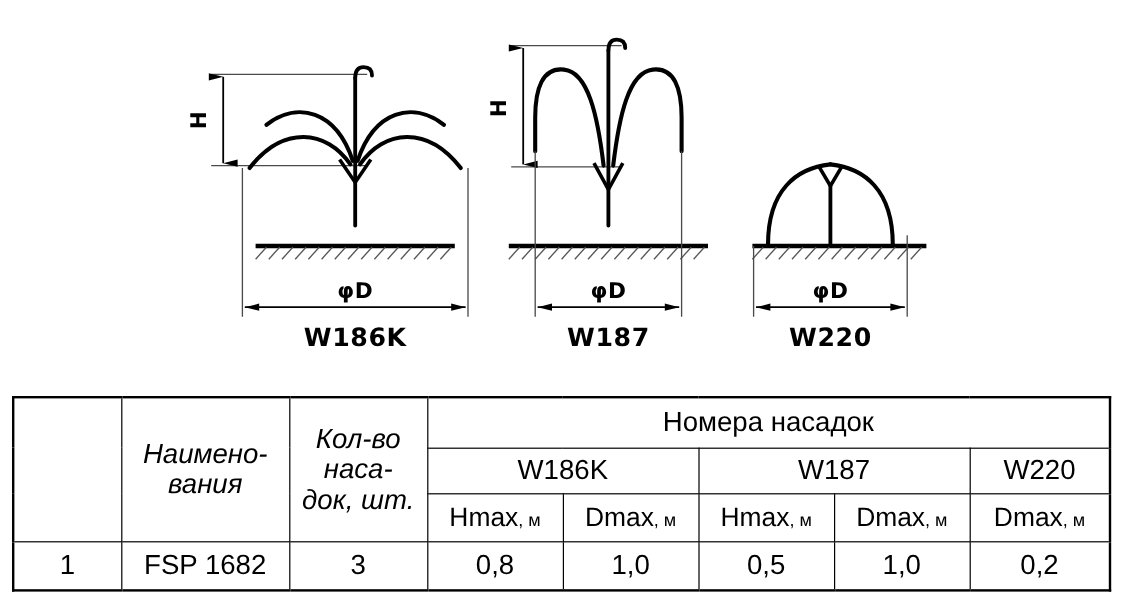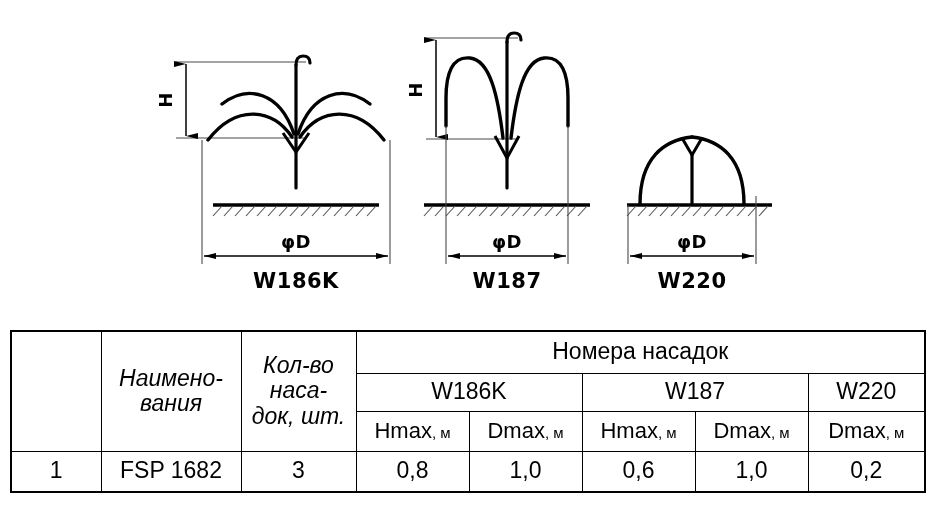--- a/index.html
+++ b/index.html
@@ -296,21 +296,21 @@
             <span>Dmax</span><span class="suffix">, м</span>
           </td>
         </tr>
 
         <tr class="r4">
           <td class="cell-data outer-b outer-l">1</td>
           <td class="cell-data outer-b">FSP 1682</td>
           <td class="cell-data outer-b">3</td>
           <td class="cell-data outer-b">0,8</td>
           <td class="cell-data outer-b">1,0</td>
-          <td class="cell-data outer-b">0,6</td>
+          <td class="cell-data outer-b">0,5</td>
           <td class="cell-data outer-b">1,0</td>
           <td class="cell-data outer-b outer-r">0,2</td>
         </tr>
       </tbody>
     </table>
   </div>
 
 </div>
 
 </body></html>

